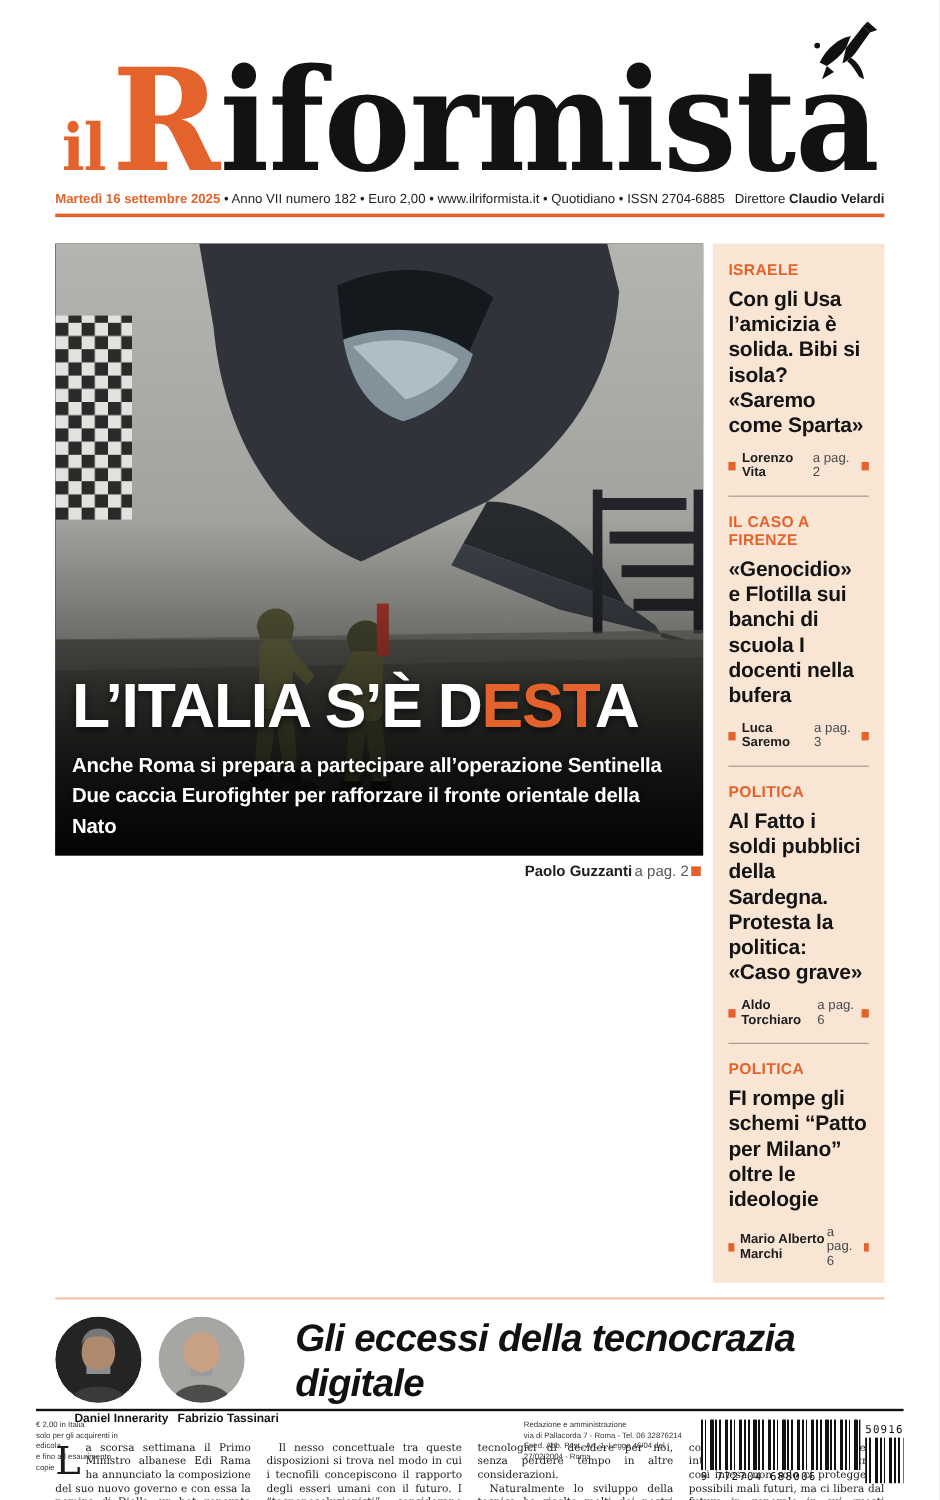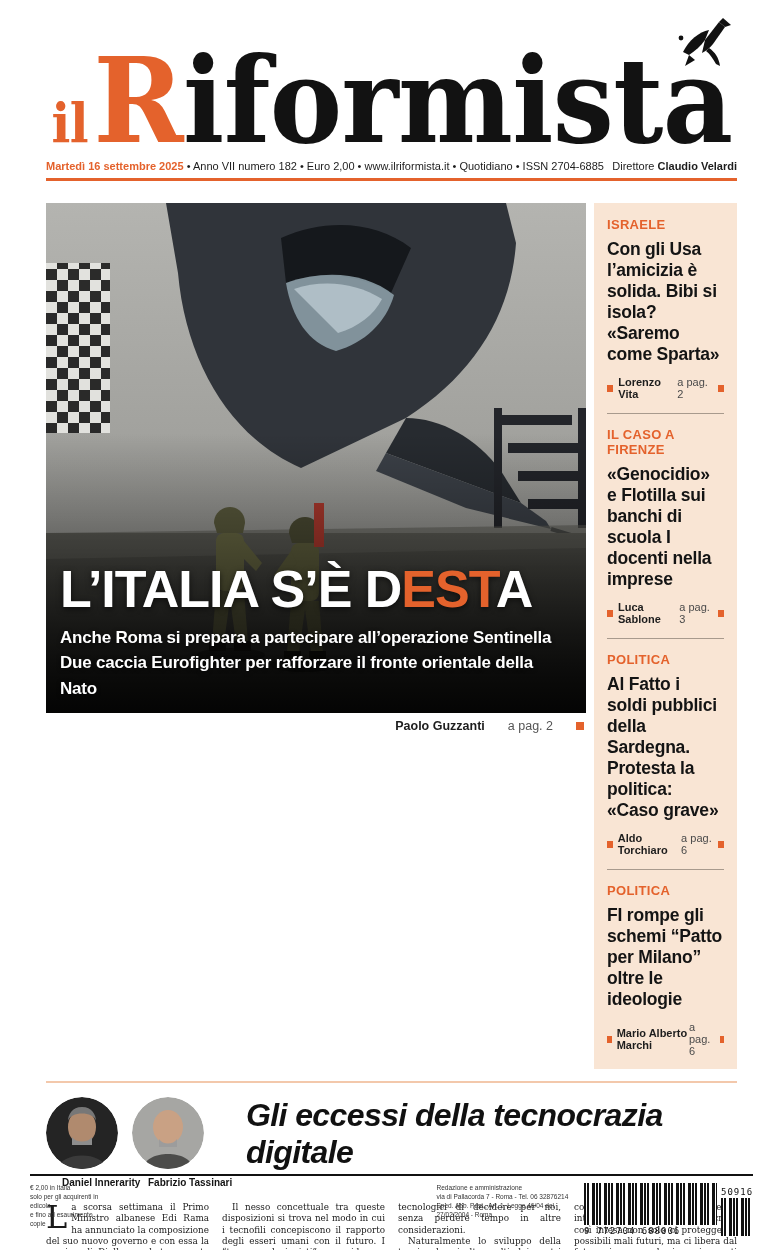--- a/index.html
+++ b/index.html
@@ -26,21 +26,21 @@
   .main-grid { display:flex; gap:8px; margin-top:22px; }
   .hero { width:540px; }
   .hero-photo { position:relative; width:540px; height:510px; overflow:hidden; background:#000000; }
   .hero-overlay { position:absolute; left:0; right:0; bottom:0; padding:0 14px 12px; }
   .hero-overlay h1 {
     color:#fff; font-size:52px; font-weight:700; line-height:1.02; letter-spacing:-1px;
     text-shadow:0 2px 6px rgba(0,0,0,.6); white-space:nowrap;
   }
   .hero-overlay h1 .accent { color:#e4622c; }
   .hero-sub { margin-top:8px; color:#fff; font-size:17px; font-weight:700; line-height:1.5; letter-spacing:-0.2px; text-shadow:0 1px 4px rgba(0,0,0,.7); }
-  .hero-caption { height:26px; display:flex; justify-content:flex-end; align-items:center; gap:23px; font-size:12.5px; padding-right:2px; }
+  .hero-caption { height:26px; display:flex; justify-content:flex-end; align-items:center; gap:2px; font-size:12.5px; padding-right:2px; }
   .hero-caption .name { font-weight:700; color:#1d1d1d; }
   .hero-caption .pag { color:#555; }
   .sq { display:inline-block; width:8px; height:8px; background:#e4622c; }
   .sq.small { width:7px; height:7px; }
 
   
   .sidebar { flex:1; background:#f9e5d4; padding:14px 13px 12px; }
   .sb-item .kicker { color:#e4622c; font-size:13px; font-weight:800; letter-spacing:0.3px; text-transform:uppercase; }
   .sb-item h3 { margin-top:7px; font-size:17.5px; line-height:1.2; font-weight:800; color:#141414; letter-spacing:-0.2px; }
   .sb-byline { display:flex; justify-content:center; align-items:center; margin-top:11px; font-size:11px; }
@@ -214,25 +214,25 @@
           <span class="pag">
               <span>a pag. 2</span>
               <span class="sq small"></span>
             </span>
         </div>
       </div>
       <div class="sb-div"></div>
 
       <div class="sb-item">
         <div class="kicker">IL CASO A FIRENZE</div>
-        <h3>«Genocidio» e Flotilla sui banchi di scuola I docenti nella imprese</h3>
+        <h3>«Genocidio» e Flotilla sui banchi di scuola I docenti nella bufera</h3>
         <div class="sb-byline">
           <span class="who">
               <span class="sq small"></span>
-              <span>Luca Sablone</span>
+              <span>Luca Saremo</span>
             </span>
           <span class="pag">
               <span>a pag. 3</span>
               <span class="sq small"></span>
             </span>
         </div>
       </div>
       <div class="sb-div"></div>
 
       <div class="sb-item">

